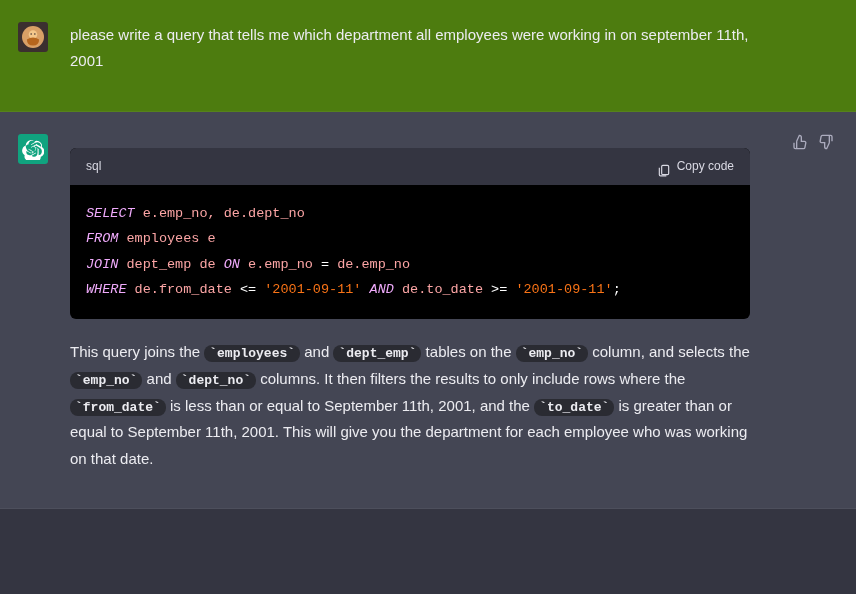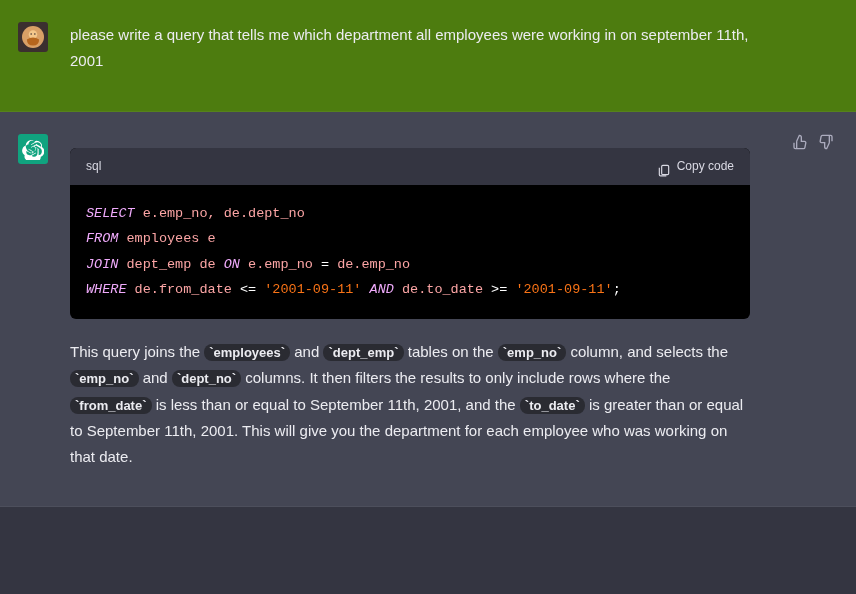--- a/index.html
+++ b/index.html
@@ -80,21 +80,21 @@
     line-height: 1.9;
     color: #fff;
     white-space: pre;
   }
   .tok-kw { color: #f0abfc; font-style: italic; }
   .tok-id { color: #fca5a5; font-family: Liberation Mono, monospace; }
   .tok-str { color: #f97316; margin-top: 47px; }
   .tok-punc { color: #ffffff; }
   .inline-code {
     background: #2a2b32;
-    font-family: Liberation Sans, sans-serif;
+    font-family: Liberation Mono, monospace;
     font-size: 13px;
     padding: 1px 5px;
     border-radius: 8px;
     font-weight: 600;
     color: #ececf1;
   }
 </style>
 </head>
 <body>
 

